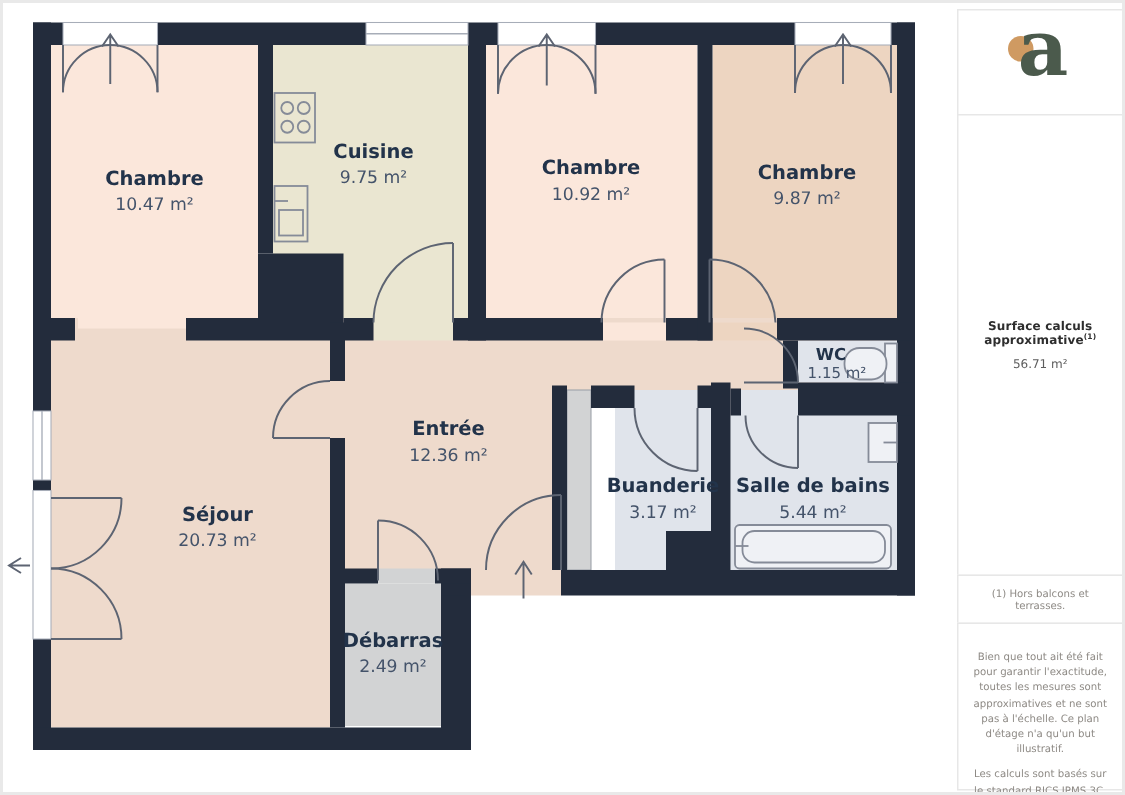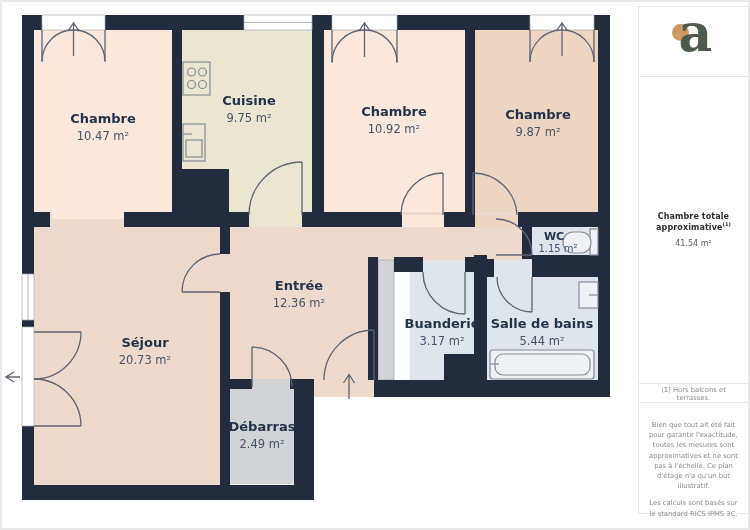--- a/index.html
+++ b/index.html
@@ -29,21 +29,21 @@
   .box{box-sizing:border-box;border:1px solid #e7e7e7;background:#fff;margin-top:-1px;}
   .logo-box{height:71px;display:flex;align-items:center;justify-content:center;margin-top:0;}
   .logo{position:relative;width:44px;height:52px;}
   .logo-dot{position:absolute;left:0;top:8px;width:17px;height:17px;border-radius:50%;background:#cf9a62;}
   .logo-a{position:absolute;left:7px;top:-14px;font-family:"DejaVu Serif","Liberation Serif",serif;
           font-weight:700;font-size:52px;color:#4b5a4c;line-height:1.2;}
   .surface-box{height:308px;display:flex;flex-direction:column;align-items:center;justify-content:center;text-align:center;padding:0 6px;}
   .s-label{font-size:8px;font-weight:700;color:#2e2e2e;letter-spacing:.1px;}
   .s-label sup{font-size:5px;}
   .s-value{font-size:8px;color:#5d5d5d;margin-top:7px;}
-  .note-box{height:20px;display:flex;align-items:flex-end;justify-content:center;
+  .note-box{height:33px;display:flex;align-items:center;justify-content:center;
             font-size:6.8px;color:#8e8a85;text-align:center;padding:0 20px;}
   .disc-box{height:112px;font-size:6.8px;color:#8e8a85;text-align:center;padding:17px 7px 5px 7px;line-height:1.5;}
   .disc-box p{margin:0 0 7px 0;}
   .brand{color:#3c3c3c;letter-spacing:.3px;}
   .brand b{font-weight:700;}
 </style>
 </head>
 <body>
 
 <div id="canvas">
@@ -269,22 +269,22 @@
 </svg>
 
 <div class="sidebar">
   <div class="box logo-box">
     <div class="logo">
       <span class="logo-dot"></span>
       <span class="logo-a">a</span>
     </div>
   </div>
   <div class="box surface-box">
-    <div class="s-label"><span>Chambre totale approximative</span><sup>(1)</sup></div>
-    <div class="s-value">41.54 m²</div>
+    <div class="s-label"><span>Surface calculs approximative</span><sup>(1)</sup></div>
+    <div class="s-value">56.71 m²</div>
   </div>
   <div class="box note-box">
     <span>(1) Hors balcons et terrasses.</span>
   </div>
   <div class="box disc-box">
     <p>Bien que tout ait été fait pour garantir l'exactitude, toutes les mesures sont approximatives et ne sont pas à l'échelle. Ce plan d'étage n'a qu'un but illustratif.</p>
     <p>Les calculs sont basés sur le standard RICS IPMS 3C.</p>
     <p class="brand"><span>GIRAFFE</span><b>360</b></p>
   </div>
 </div>

